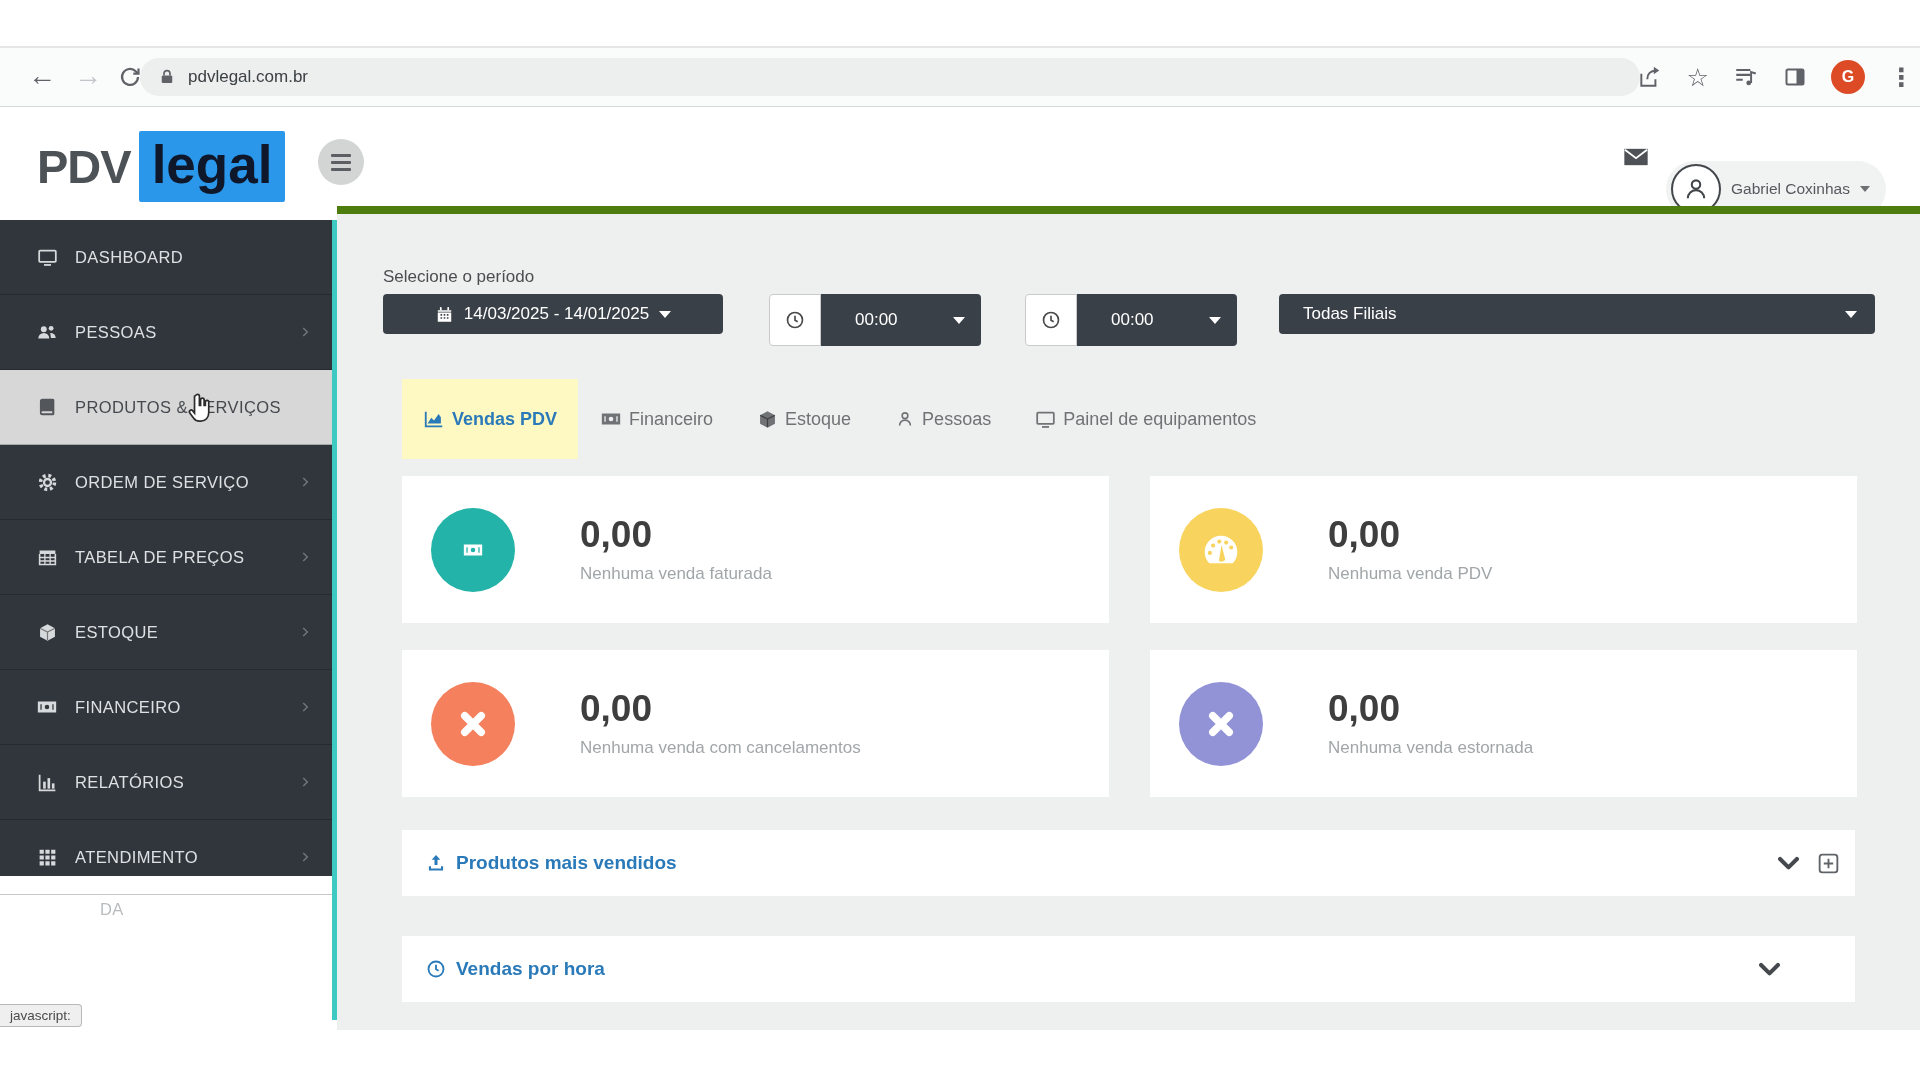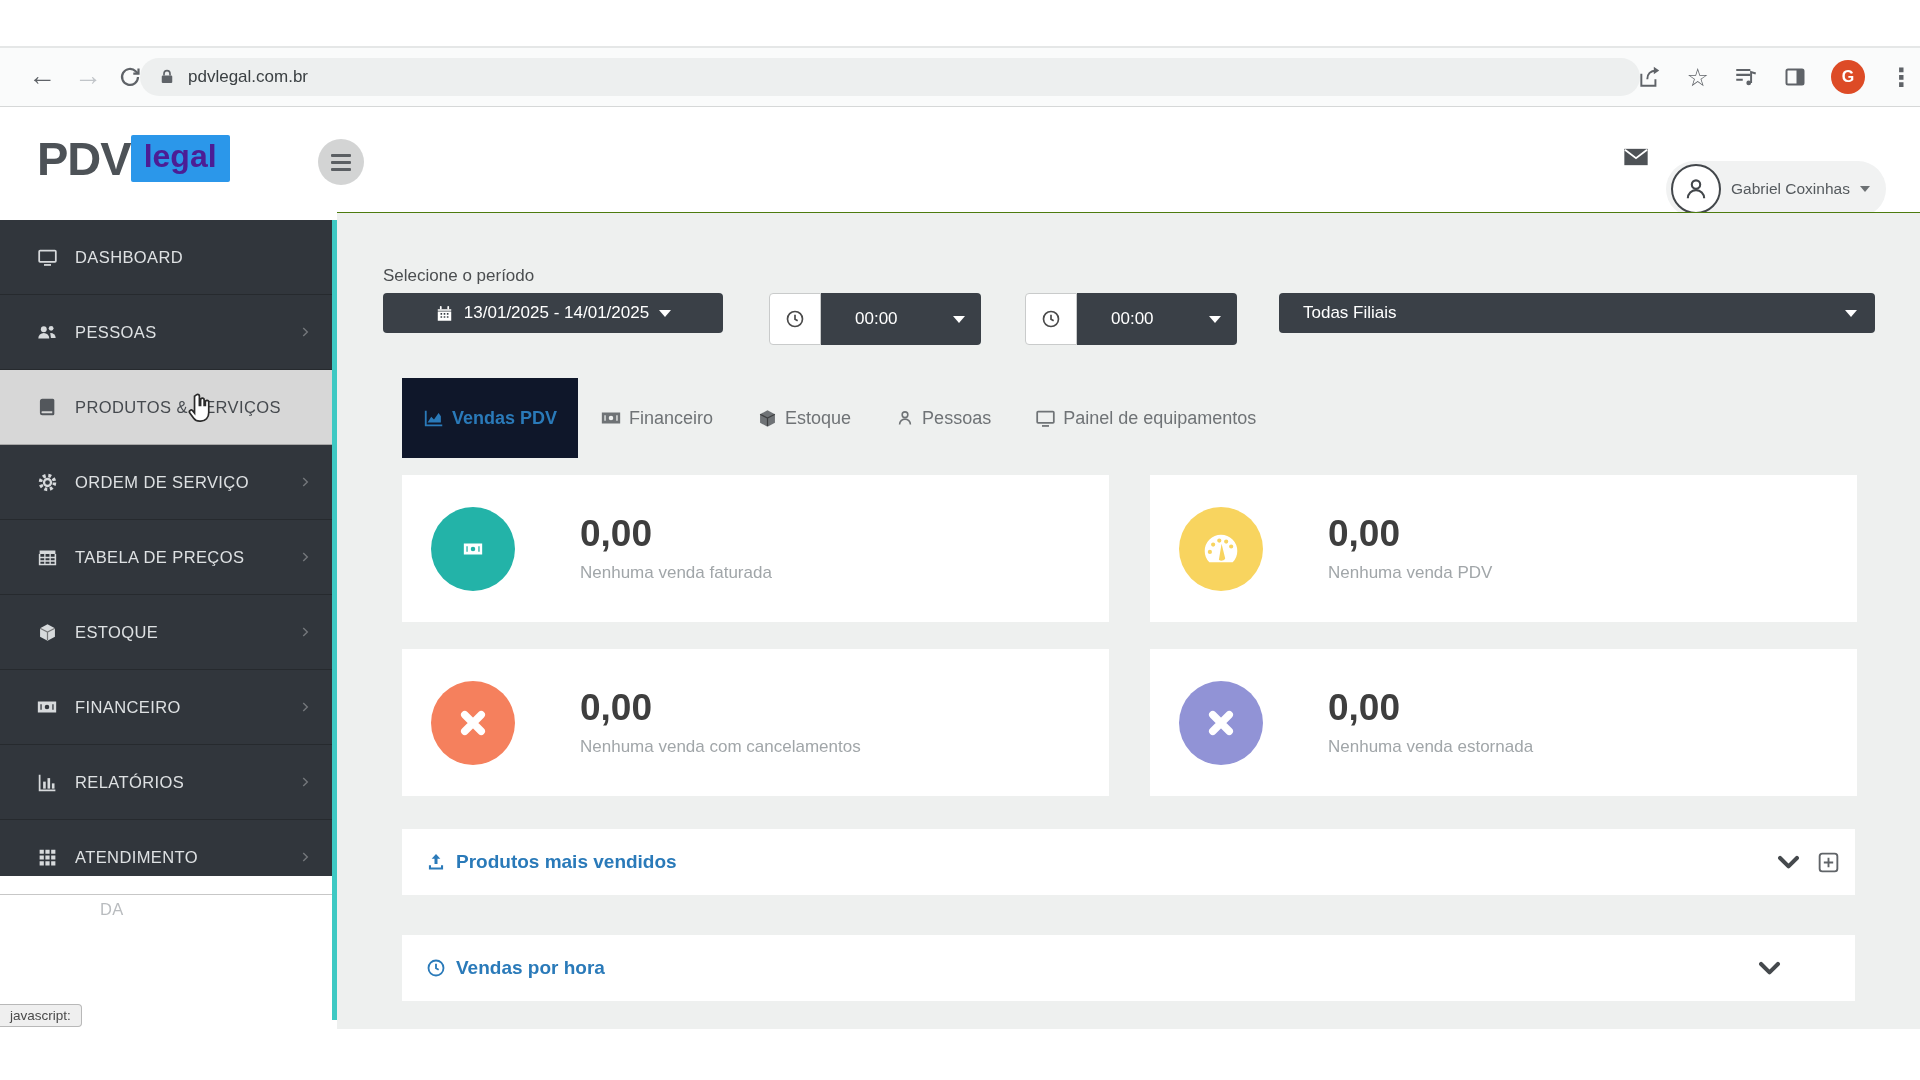--- a/index.html
+++ b/index.html
@@ -18,21 +18,21 @@
   .url-text{font-size:17px;color:#3b4043;}
   .chrome-right{position:absolute;right:6px;top:52px;height:50px;display:flex;align-items:center;gap:24px;color:#5f6368;}
   .avatar-g{width:34px;height:34px;border-radius:50%;background:#dd4b26;color:#fff;font-size:16px;font-weight:bold;
             display:flex;align-items:center;justify-content:center;}
   .txt-ic{font-size:25px;color:#5f6368;}
 
   
   .app-header{position:absolute;top:107px;left:0;width:1920px;height:113px;background:#fff;}
   .logo{position:absolute;left:37px;top:24px;display:flex;align-items:center;}
   .logo-pdv{font-size:47px;font-weight:800;color:#4d5257;letter-spacing:-1px;}
-  .logo-box{margin-left:0;background:var(--brand);color:#4c1d95;font-size:32px;font-weight:700;
+  .logo-box{margin-left:8px;background:var(--brand);color:#0f172a;font-size:53px;font-weight:700;
             padding:3px 13px 7px 13px;border-radius:2px;}
   .hamburger{position:absolute;left:318px;top:32px;width:46px;height:46px;border-radius:50%;background:#d3d4d4;
              display:flex;flex-direction:column;align-items:center;justify-content:center;gap:4px;}
   .hamburger span{display:block;width:20px;height:3px;background:#5b5f63;border-radius:1px;}
   .mail{position:absolute;left:1622px;top:36px;color:#4e5256;}
   .user-pill{position:absolute;left:1666px;top:26px;height:56px;border-radius:28px;background:#f1f2f2;
              display:flex;align-items:center;padding:0 16px 0 5px;gap:10px;margin-top:28px;}
   .user-avatar{width:46px;height:46px;border-radius:50%;background:#fff;border:2px solid #43474b;
                display:flex;align-items:center;justify-content:center;color:#43474b;}
   .user-name{font-size:15.5px;color:#555a5e;}
@@ -47,42 +47,42 @@
   .s-label{margin-left:15px;font-size:16.5px;letter-spacing:0.4px;white-space:nowrap;}
   .s-chev{margin-left:auto;color:rgba(255,255,255,0.32);}
   .s-item.active{background:#d7d7d7;color:#45494e;}
   .s-item.active .s-icon{color:#53575c;}
   .s-item.partial{height:26px;align-items:flex-start;padding-top:5px;padding-left:100px;border-bottom:none;color:#b9bcbf;}
   .tooltip{position:absolute;left:0;top:1004px;background:#efefef;border:1px solid #b8b8b8;border-left:none;
            border-radius:0 4px 4px 0;font-size:13.5px;color:#4a4a4a;padding:3px 10px;}
   .cursor-ptr{position:absolute;left:185px;top:392px;z-index:5;}
 
   
-  .content{position:absolute;top:212px;left:337px;width:1583px;height:816px;background:#eef0ef;
-           border-top:1px solid #4d7c0f;box-sizing:content-box;}
+  .content{position:absolute;top:206px;left:337px;width:1583px;height:816px;background:#eef0ef;
+           border-top:8px solid #4d7c0f;box-sizing:content-box;}
   .period-label{position:absolute;left:46px;top:53px;font-size:17px;color:#4b4e50;}
   .ctl-row{position:absolute;left:0;top:80px;height:40px;width:100%;}
   .dark-btn{background:#3a4047;color:#fff;border-radius:4px;height:40px;display:flex;align-items:center;
             font-size:17px;box-sizing:border-box;}
   .date-btn{position:absolute;left:46px;width:340px;justify-content:center;gap:10px;}
   .time-group{position:absolute;height:52px;display:flex;}
   .time-1{left:432px;width:212px;}
   .time-2{left:688px;width:212px;}
   .time-white{width:52px;background:#fff;border:1px solid #c9cbcb;border-radius:4px 0 0 4px;box-sizing:border-box;
               display:flex;align-items:center;justify-content:center;color:#4a4a4a;}
   .time-dark{flex:1;background:#3a4047;border-radius:0 4px 4px 0;display:flex;align-items:center;color:#fff;
              font-size:17px;padding:0 16px 0 34px;justify-content:space-between;}
   .branch{position:absolute;left:942px;width:596px;padding:0 18px 0 24px;justify-content:space-between;}
   .caret-w{width:0;height:0;border-left:6px solid transparent;border-right:6px solid transparent;border-top:7px solid #fff;}
 
   
   .tabs{position:absolute;left:65px;top:165px;height:80px;display:flex;align-items:stretch;}
   .tab{display:flex;align-items:center;gap:7px;font-size:18px;color:#6f7376;padding:0 22px;cursor:pointer;}
   .tab .icon{color:#6f7376;}
-  .tab.active{background:#0f172a;width:176px;box-sizing:border-box;justify-content:center;color:var(--link);font-weight:bold;padding:0;}
+  .tab.active{background:#fef9c3;width:176px;box-sizing:border-box;justify-content:center;color:var(--link);font-weight:bold;padding:0;}
   .tab.active .icon{color:var(--link);}
 
   
   .stats{position:absolute;left:65px;top:262px;display:grid;grid-template-columns:707px 707px;
          grid-auto-rows:147px;column-gap:41px;row-gap:27px;}
   .card{background:#fff;display:flex;align-items:center;padding-left:29px;box-sizing:border-box;gap:20px;}
   .stat-circle{width:84px;height:84px;border-radius:50%;display:flex;align-items:center;justify-content:center;color:#fff;flex:0 0 84px;}
   .stat-text{margin-left:45px;}
   .stat-value{font-size:37px;font-weight:bold;color:#3e3e3e;line-height:1;}
   .stat-caption{font-size:17px;color:#a1a6a9;margin-top:11px;}
@@ -316,21 +316,21 @@
 
     <div class="ctl-row">
       <div class="dark-btn date-btn">
         <span class="icon">
           <svg width="19" height="19" viewBox="0 0 24 24">
               <path fill-rule="evenodd" fill="#fff" d="M3.5 6.5h17V21h-17z M3.5 8.6h17v1h-17z M7 11.5h2v2H7z M11 11.5h2v2h-2z M15 11.5h2v2h-2z M7 15.5h2v2H7z M11 15.5h2v2h-2z M15 15.5h2v2h-2z"></path>
               <rect x="6.2" y="2.5" width="2.2" height="4.5" rx="1" fill="#fff"></rect>
               <rect x="15.6" y="2.5" width="2.2" height="4.5" rx="1" fill="#fff"></rect>
             </svg>
         </span>
-        <span>13/01/2025 - 14/01/2025</span>
+        <span>14/03/2025 - 14/01/2025</span>
         <span class="caret-w"></span>
       </div>
 
       <div class="time-group time-1">
         <div class="time-white icon">
           <svg width="20" height="20" viewBox="0 0 24 24">
               <circle cx="12" cy="12" r="9" fill="none" stroke="#4a4a4a" stroke-width="2"></circle>
               <path d="M12 7v5.2l3.2 1.9" fill="none" stroke="#4a4a4a" stroke-width="2"></path>
             </svg>
         </div>

